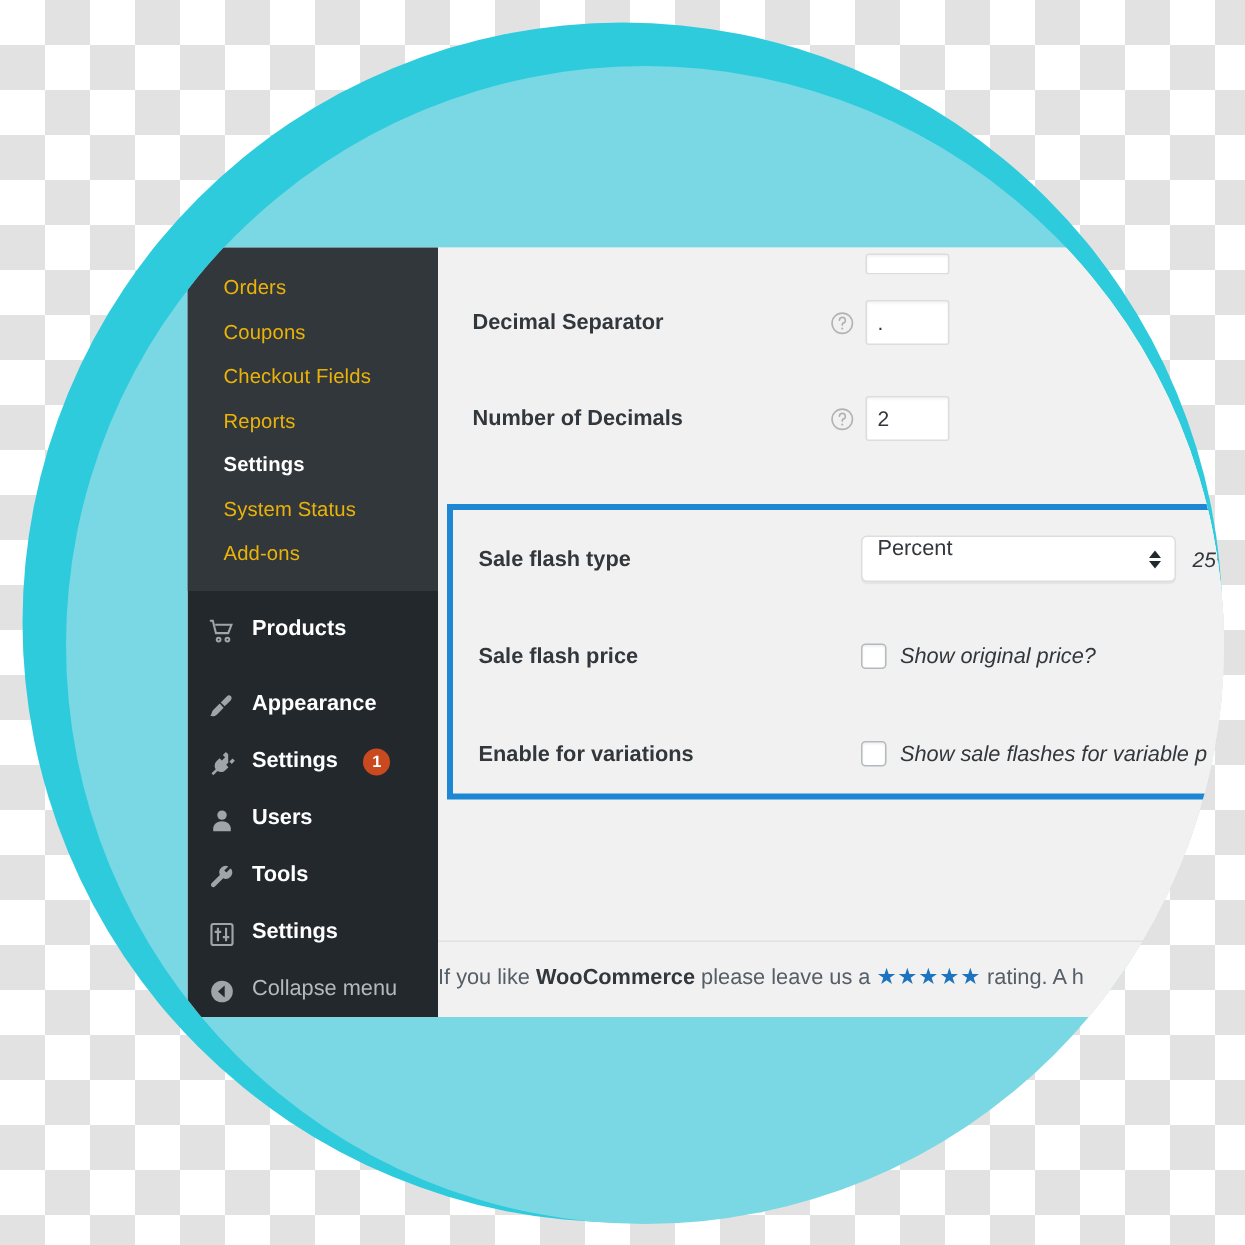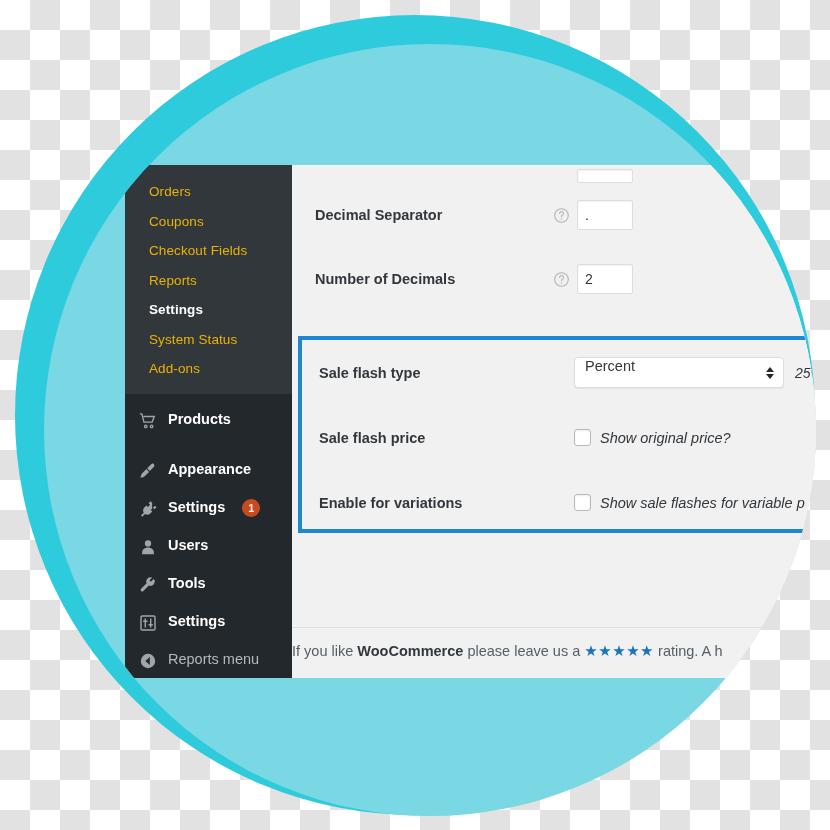--- a/index.html
+++ b/index.html
@@ -333,21 +333,21 @@
             <span>Settings</span>
           </div>
 
           <div class="menu-item muted">
             <span class="mi-icon">
               <svg width="18" height="18" viewBox="0 0 20 20" fill="currentColor">
                 <circle cx="10" cy="10" r="8"></circle>
                 <path d="M12 5.5 7 10l5 4.5z" fill="#23282d"></path>
               </svg>
             </span>
-            <span>Reports menu</span>
+            <span>Collapse menu</span>
           </div>
 
         </div>
       </nav>
 
       <main id="content">
 
         <div id="cut-row">
           <div class="row-label"></div>
           <div class="help-icon"></div>

